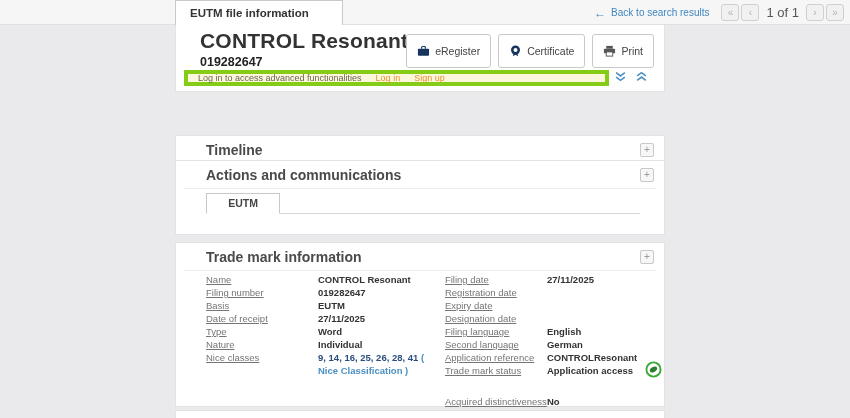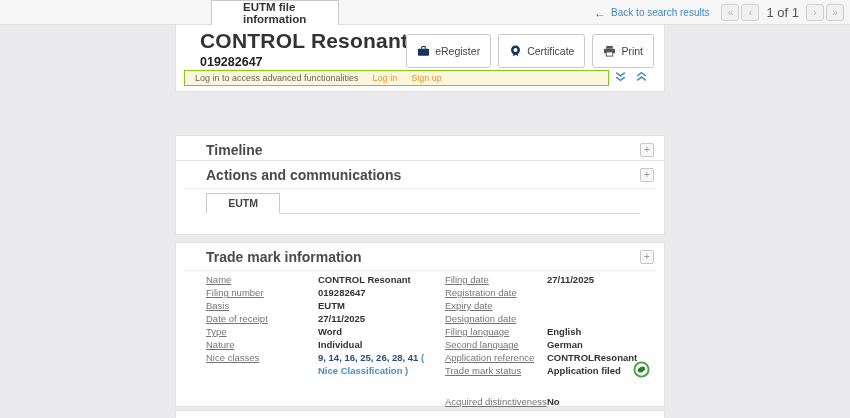--- a/index.html
+++ b/index.html
@@ -1,37 +1,37 @@
 <!DOCTYPE html>
 <html><head>
 <meta charset="utf-8">
 <style>
   * { margin:0; padding:0; box-sizing:border-box; }
   body { width:850px; height:418px; font-family:"Liberation Sans", sans-serif; }
   .screen { position:relative; width:850px; height:418px; background:#eaeaec; overflow:hidden; }
 
   
   .topbar { position:absolute; top:0; left:0; right:0; height:25px; background:#f6f6f6; border-bottom:1px solid #e0e0e0; }
-  .file-tab { position:absolute; left:175px; top:0; width:128px; height:25px; background:#fff; border:1px solid #c9c9c9; border-bottom:none; display:flex; align-items:center; padding-left:31px; font-size:11.5px; font-weight:bold; color:#333;margin-left:36px; }
+  .file-tab { position:absolute; left:175px; top:0; width:168px; height:25px; background:#fff; border:1px solid #c9c9c9; border-bottom:none; display:flex; align-items:center; padding-left:14px; font-size:11.5px; font-weight:bold; color:#333; }
   .back-nav { position:absolute; top:4px; right:6px; display:flex; align-items:center; gap:12px; }
   .back-link { display:flex; align-items:center; gap:5px; font-size:10px; color:#3f87c0; cursor:pointer; }
   .back-arrow { color:#3f87c0; font-weight:bold; font-size:12px; line-height:10px; }
   .pagination { display:flex; align-items:center; gap:2px; }
   .pag-btn { width:18px; height:17px; background:#f1f1f1; border:1px solid #d0d0d0; border-radius:3px; color:#b3b3b3; font-size:10px; line-height:15px; text-align:center; }
   .pag-label { font-size:13px; color:#555; margin:0 5px; }
 
   
   .card { position:absolute; left:175px; top:25px; width:490px; height:393px; }
 
   .header-block { position:absolute; top:0; left:0; right:0; height:67px; background:#fff; border:1px solid #e3e3e3; border-top:none; }
   .tm-title { position:absolute; left:24px; top:4px; font-size:21px; font-weight:bold; color:#333; letter-spacing:0.2px; }
   .tm-number { position:absolute; left:24px; top:30px; font-size:12.5px; font-weight:bold; color:#222; }
   .action-buttons { position:absolute; right:10px; top:9px; display:flex; gap:7px; }
   .btn { display:inline-flex; align-items:center; gap:5px; height:22px; padding:16px 10px; background:#fff; border:1px solid #c9c9c9; border-radius:3px; font-size:10.5px; color:#444; cursor:pointer; }
-  .login-bar { position:absolute; left:8px; top:45px; width:425px; height:16px; background:#fcf7dc; border:1px solid #84cc16; display:flex; align-items:center; gap:14px; padding:0 10px; font-size:9px; }
+  .login-bar { position:absolute; left:8px; top:45px; width:425px; height:16px; background:#fcf7dc; border:4px solid #84cc16; display:flex; align-items:center; gap:14px; padding:0 10px; font-size:9px; }
   .login-msg { color:#6b6355; }
   .login-link { color:#e8912d; cursor:pointer; }
   .toggle-icons { position:absolute; top:45px; right:16px; display:flex; gap:8px; }
   .toggle-icons svg { cursor:pointer; }
 
   
   .section { position:absolute; left:0; right:0; background:#fff; border:1px solid #e3e3e3; }
   .section-header { height:27px; display:flex; align-items:center; justify-content:space-between; padding:0 10px 0 30px; }
   .section-title { font-size:14px; font-weight:bold; color:#4a4a4a; }
   .toggle-btn { width:14px; height:14px; border:1px solid #c8c8c8; background:#f7f7f7; color:#999; font-size:10px; line-height:12px; text-align:center; border-radius:2px; cursor:pointer; }
@@ -212,21 +212,21 @@
           <div class="tm-row">
             <span class="tm-label">Second language</span>
             <span class="tm-value">German</span>
           </div>
           <div class="tm-row">
             <span class="tm-label">Application reference</span>
             <span class="tm-value">CONTROLResonant</span>
           </div>
           <div class="tm-row">
             <span class="tm-label">Trade mark status</span>
-            <span class="tm-value">Application filed</span>
+            <span class="tm-value">Application access</span>
             <svg class="status-icon" viewBox="0 0 18 18">
                 <circle cx="9" cy="9" r="7.5" fill="none" stroke="#39a935" stroke-width="2"></circle>
                 <ellipse cx="9" cy="9" rx="4.2" ry="2.6" fill="#2e7d32" transform="rotate(-30 9 9)"></ellipse>
               </svg>
           </div>
           <div class="tm-row row-acquired">
             <span class="tm-label">Acquired distinctiveness</span>
             <span class="tm-value">No</span>
           </div>
         </div>

